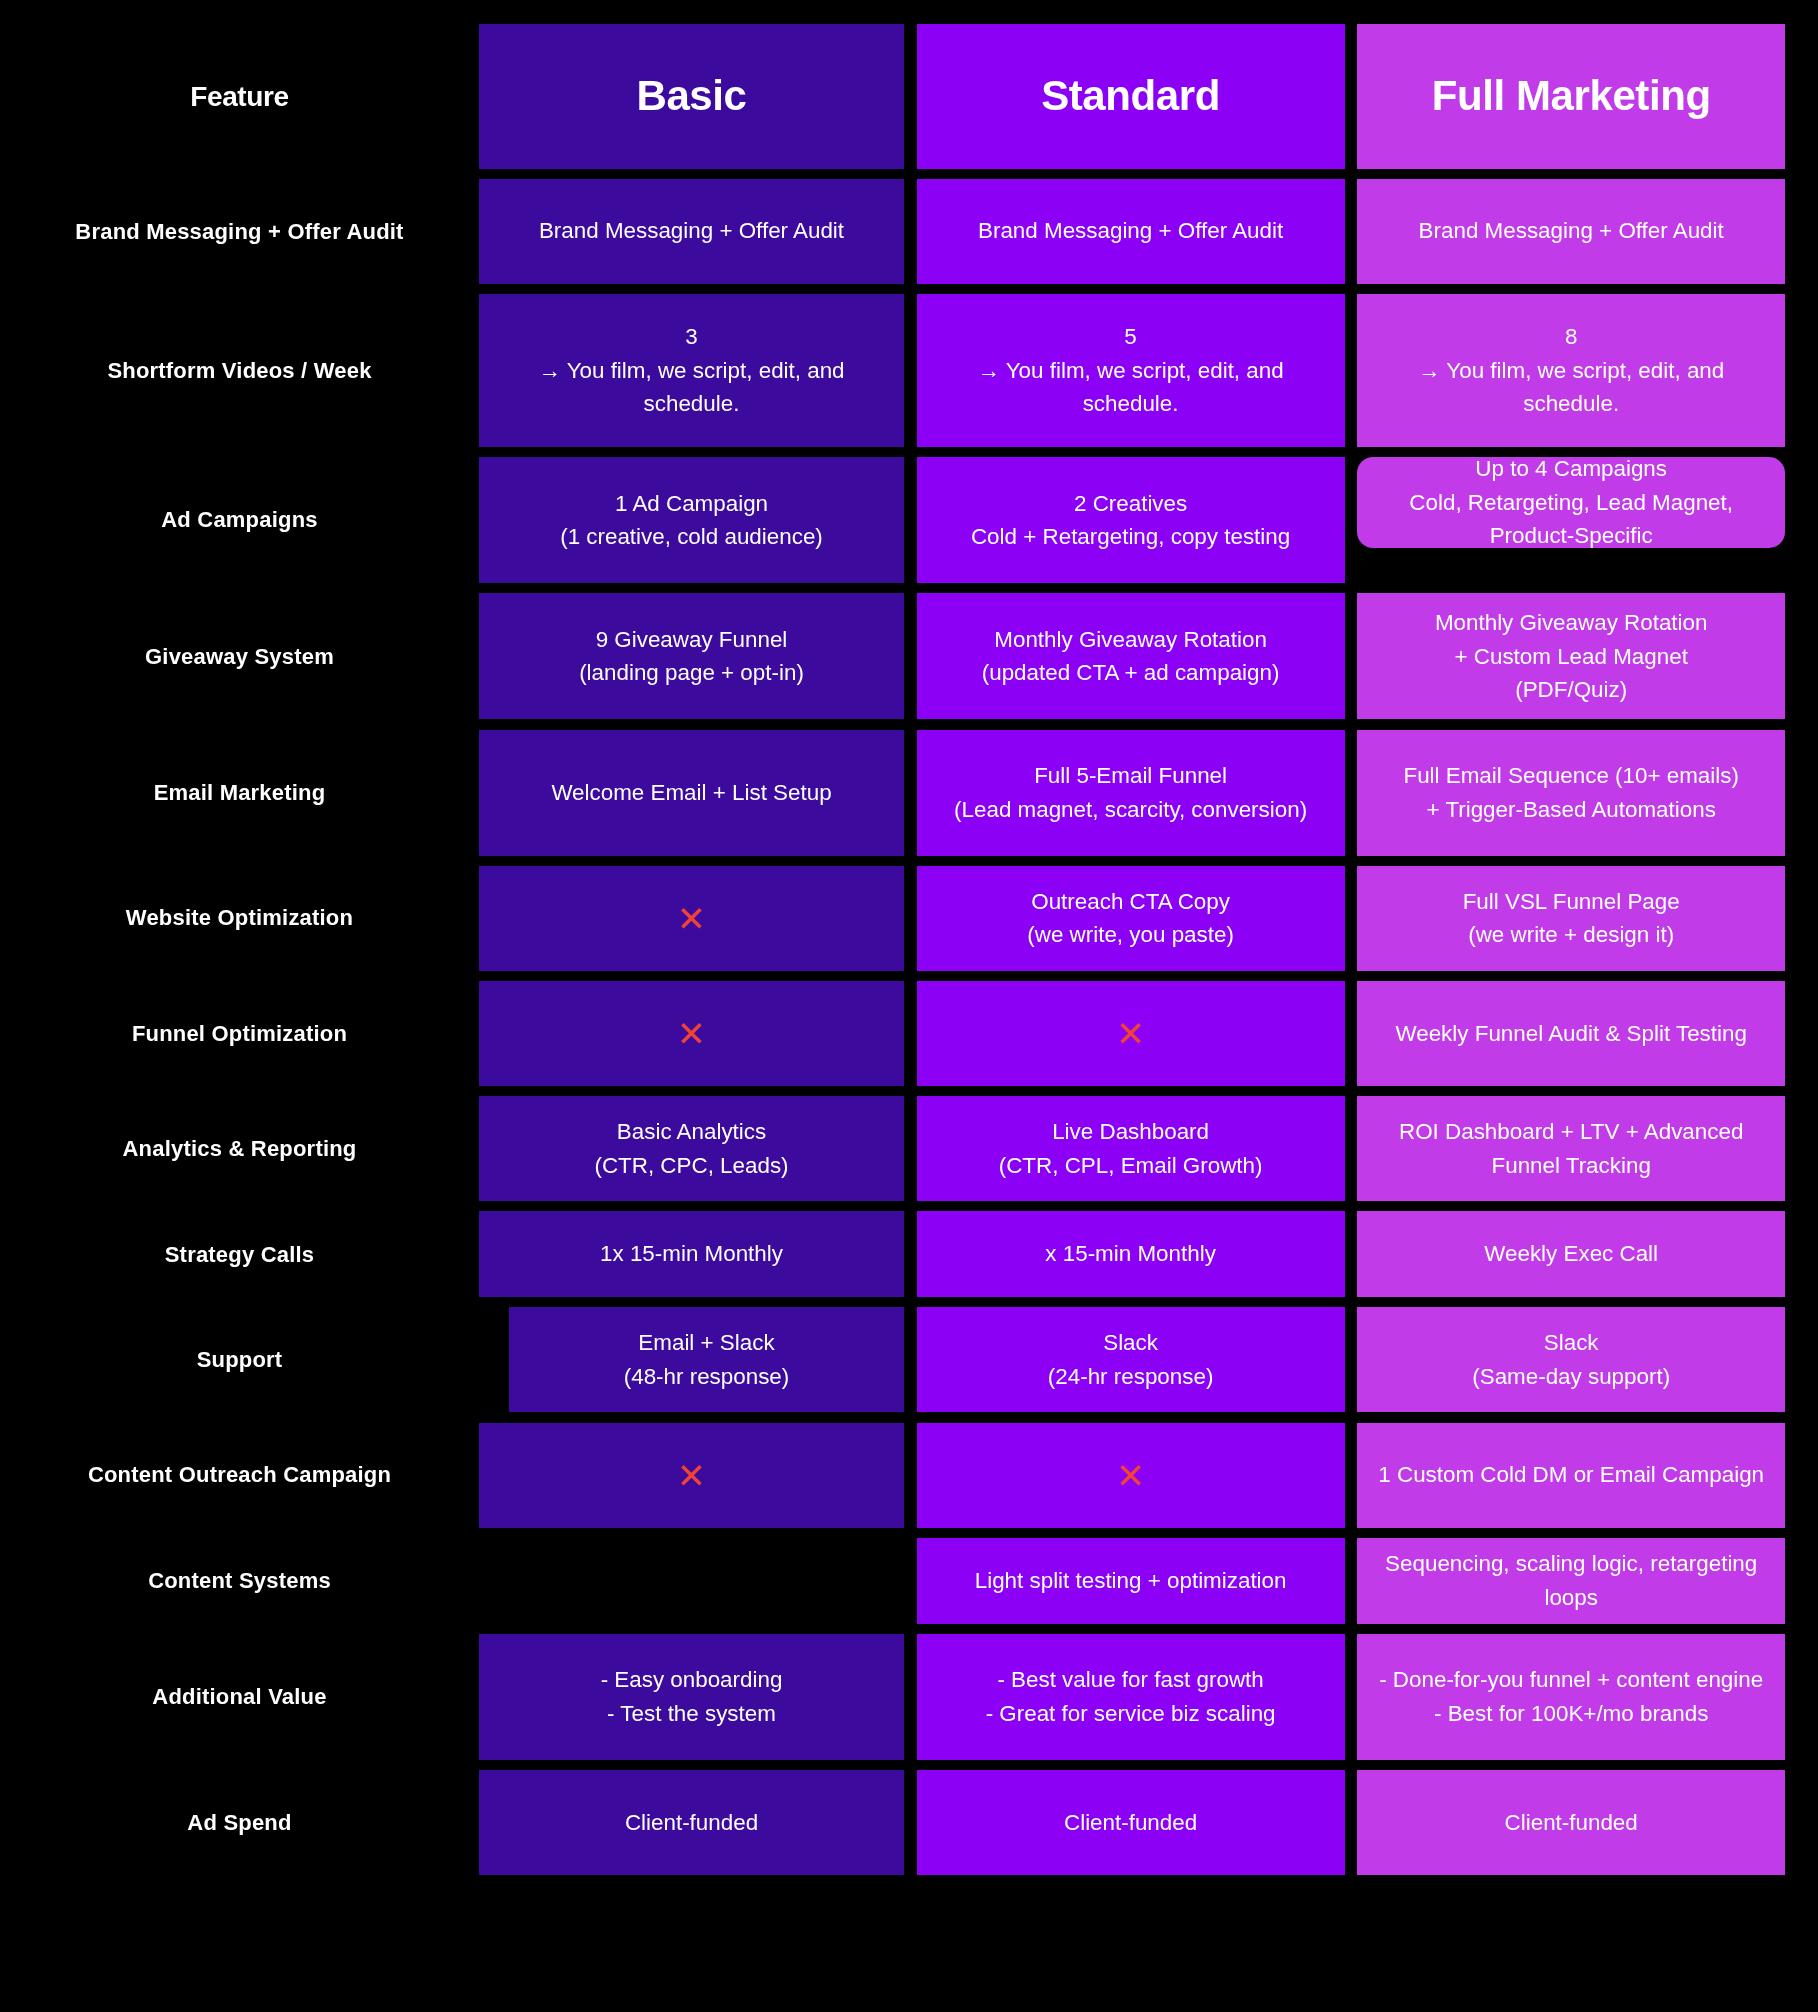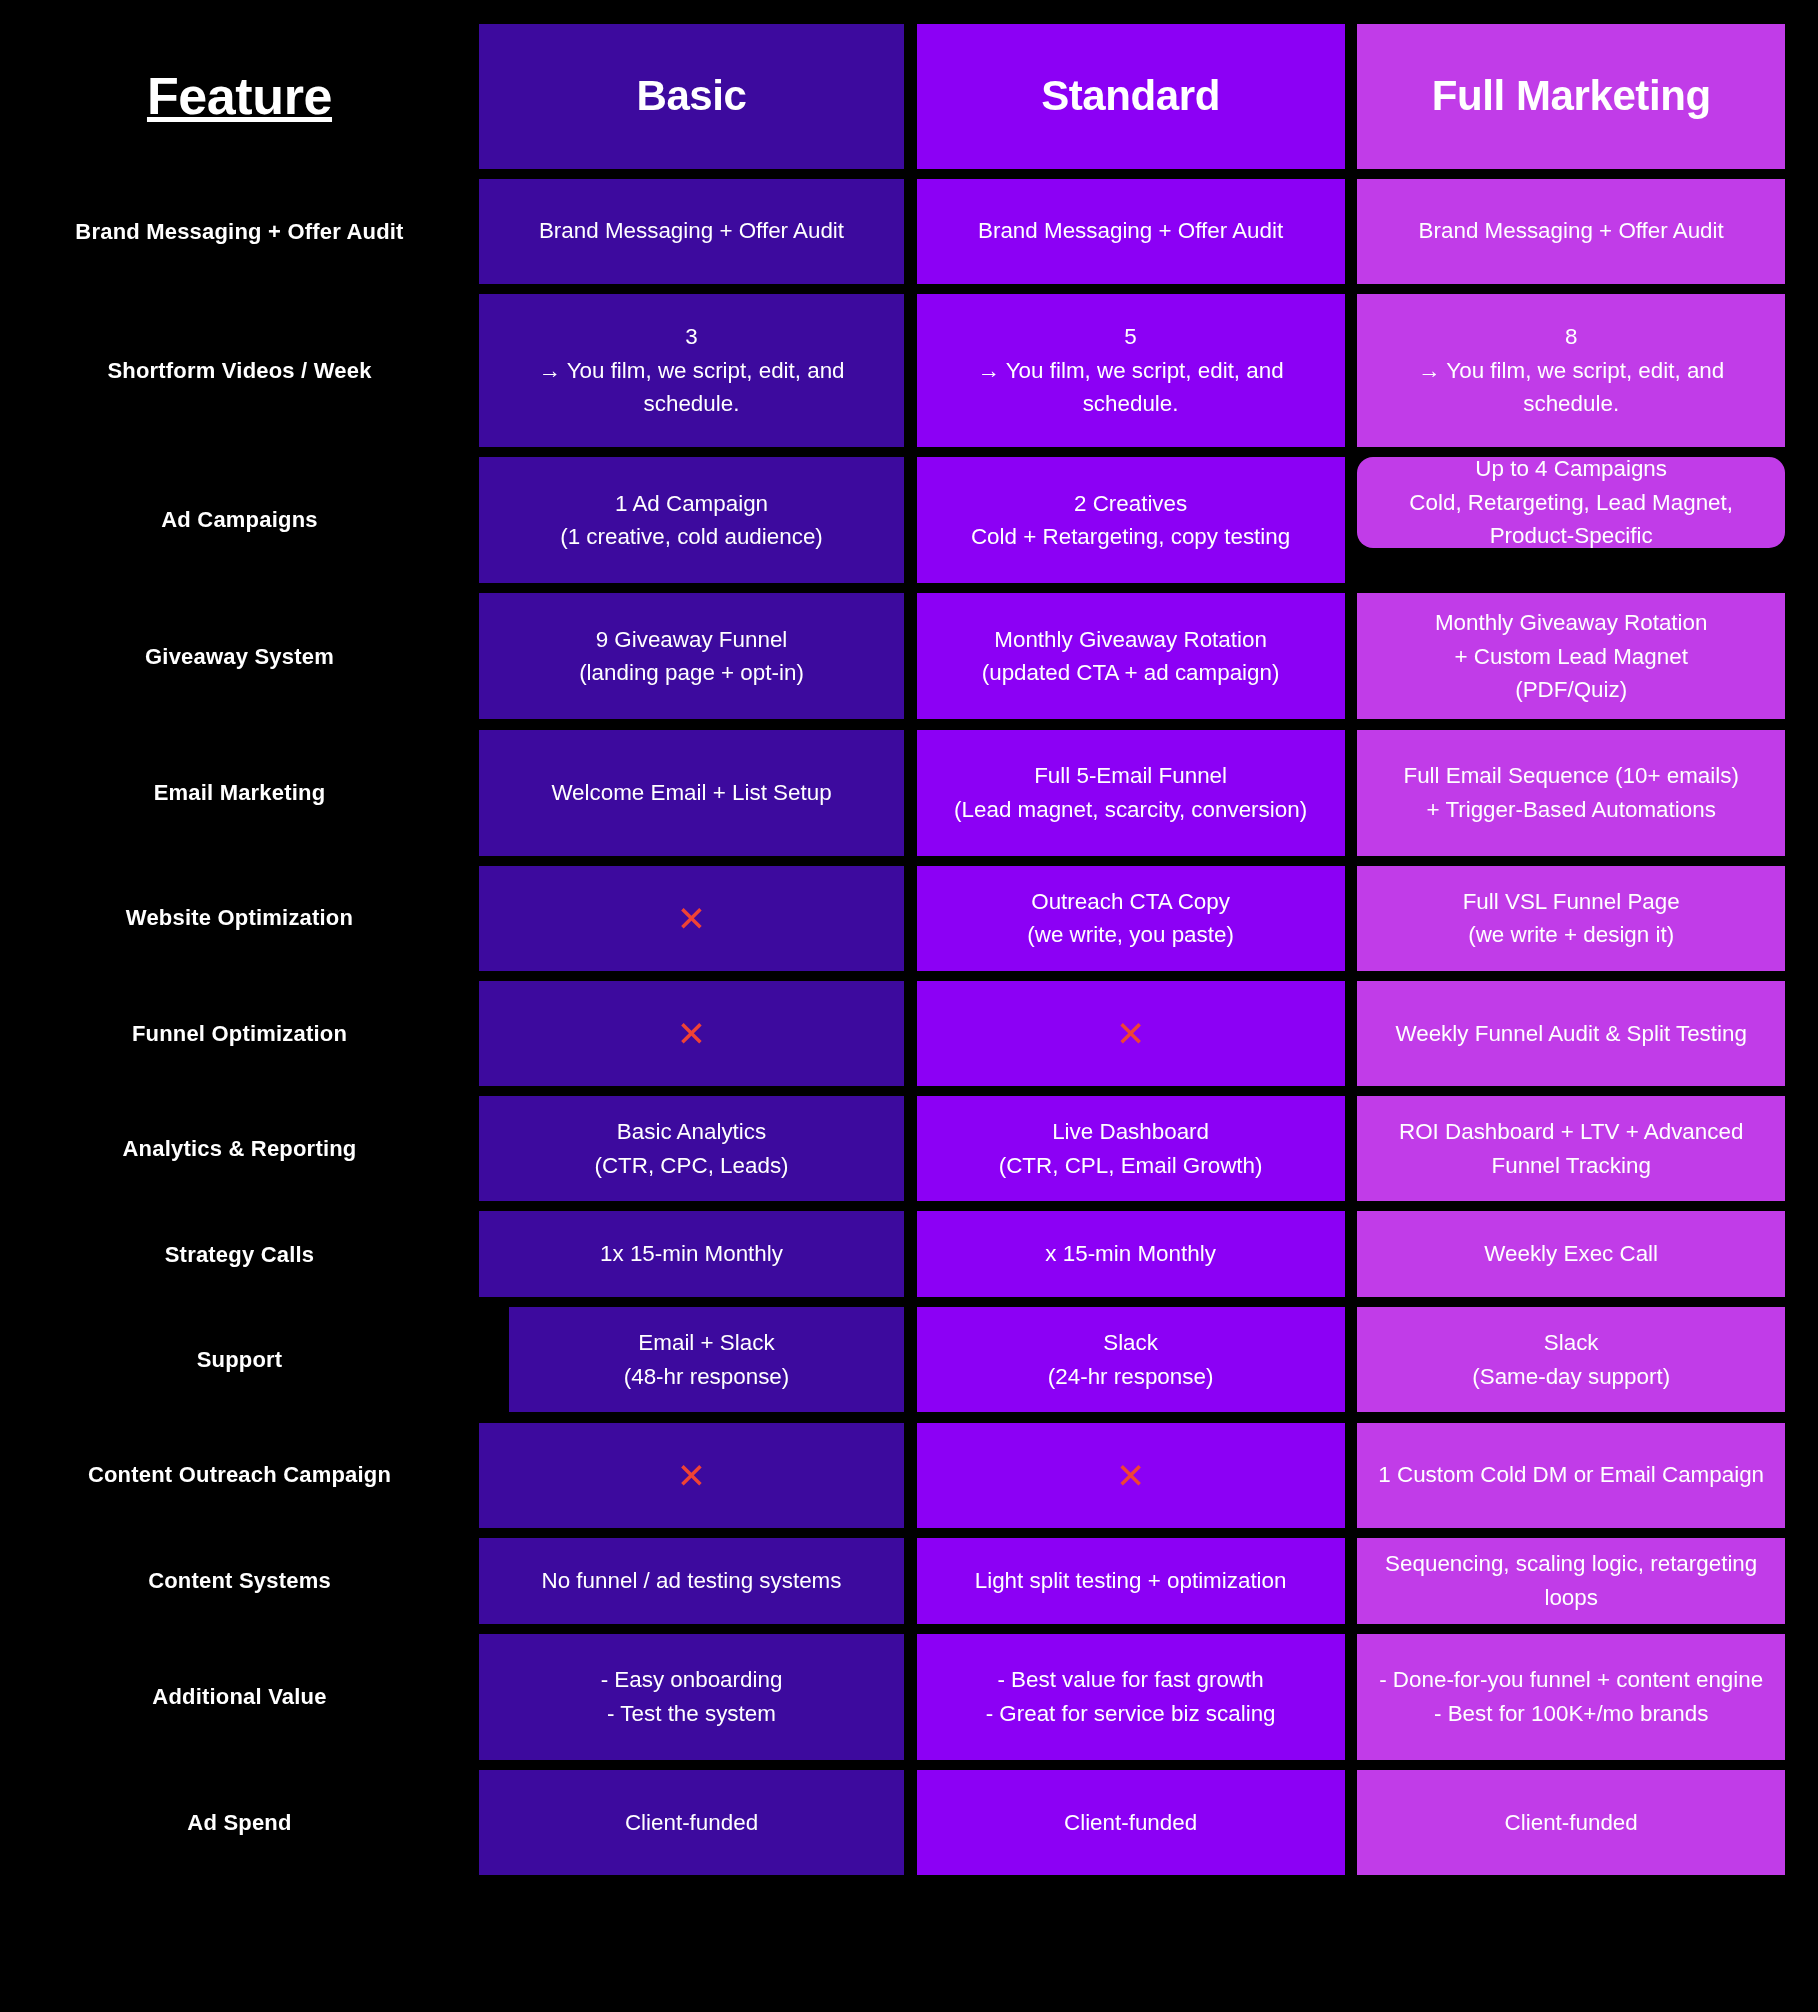--- a/index.html
+++ b/index.html
@@ -35,23 +35,22 @@
     text-align: center;
     font-weight: bold;
     font-size: 22px;
     line-height: 1.25;
     letter-spacing: 0.2px;
     color: #ffffff;
     padding: 0 12.6px;
   }
 
   .rowlabel.head {
-    font-size: 52px;
+    font-size: 28px;
     letter-spacing: -0.4px;
-    text-decoration: underline;
   }
 
   
   .cell {
     display: flex;
     align-items: center;
     justify-content: center;
     text-align: center;
     font-size: 22.4px;
     line-height: 1.5;
@@ -185,21 +184,20 @@
 (Same-day support)</div>
     <div class="spacer3"></div>
     <div class="rowlabel" style="height: 105px;">Content Outreach Campaign</div>
     <div class="cell basic xmark" style="height: 105px;">✕</div>
     <div class="spacer"></div>
     <div class="cell standard xmark" style="height: 105px;">✕</div>
     <div class="spacer2"></div>
     <div class="cell full" style="height: 105px;">1 Custom Cold DM or Email Campaign</div>
     <div class="spacer3"></div>
     <div class="rowlabel" style="height: 86px;">Content Systems</div>
-    <div class="cell basic" style="height: 86px;">No funnel / ad testing systems</div>
     <div class="spacer"></div>
     <div class="cell standard" style="height: 86px;">Light split testing + optimization</div>
     <div class="spacer2"></div>
     <div class="cell full" style="height: 86px;">Sequencing, scaling logic, retargeting loops</div>
     <div class="spacer3"></div>
     <div class="rowlabel" style="height: 126px;">Additional Value</div>
     <div class="cell basic" style="height: 126px;">- Easy onboarding
 - Test the system</div>
     <div class="spacer"></div>
     <div class="cell standard" style="height: 126px;">- Best value for fast growth

